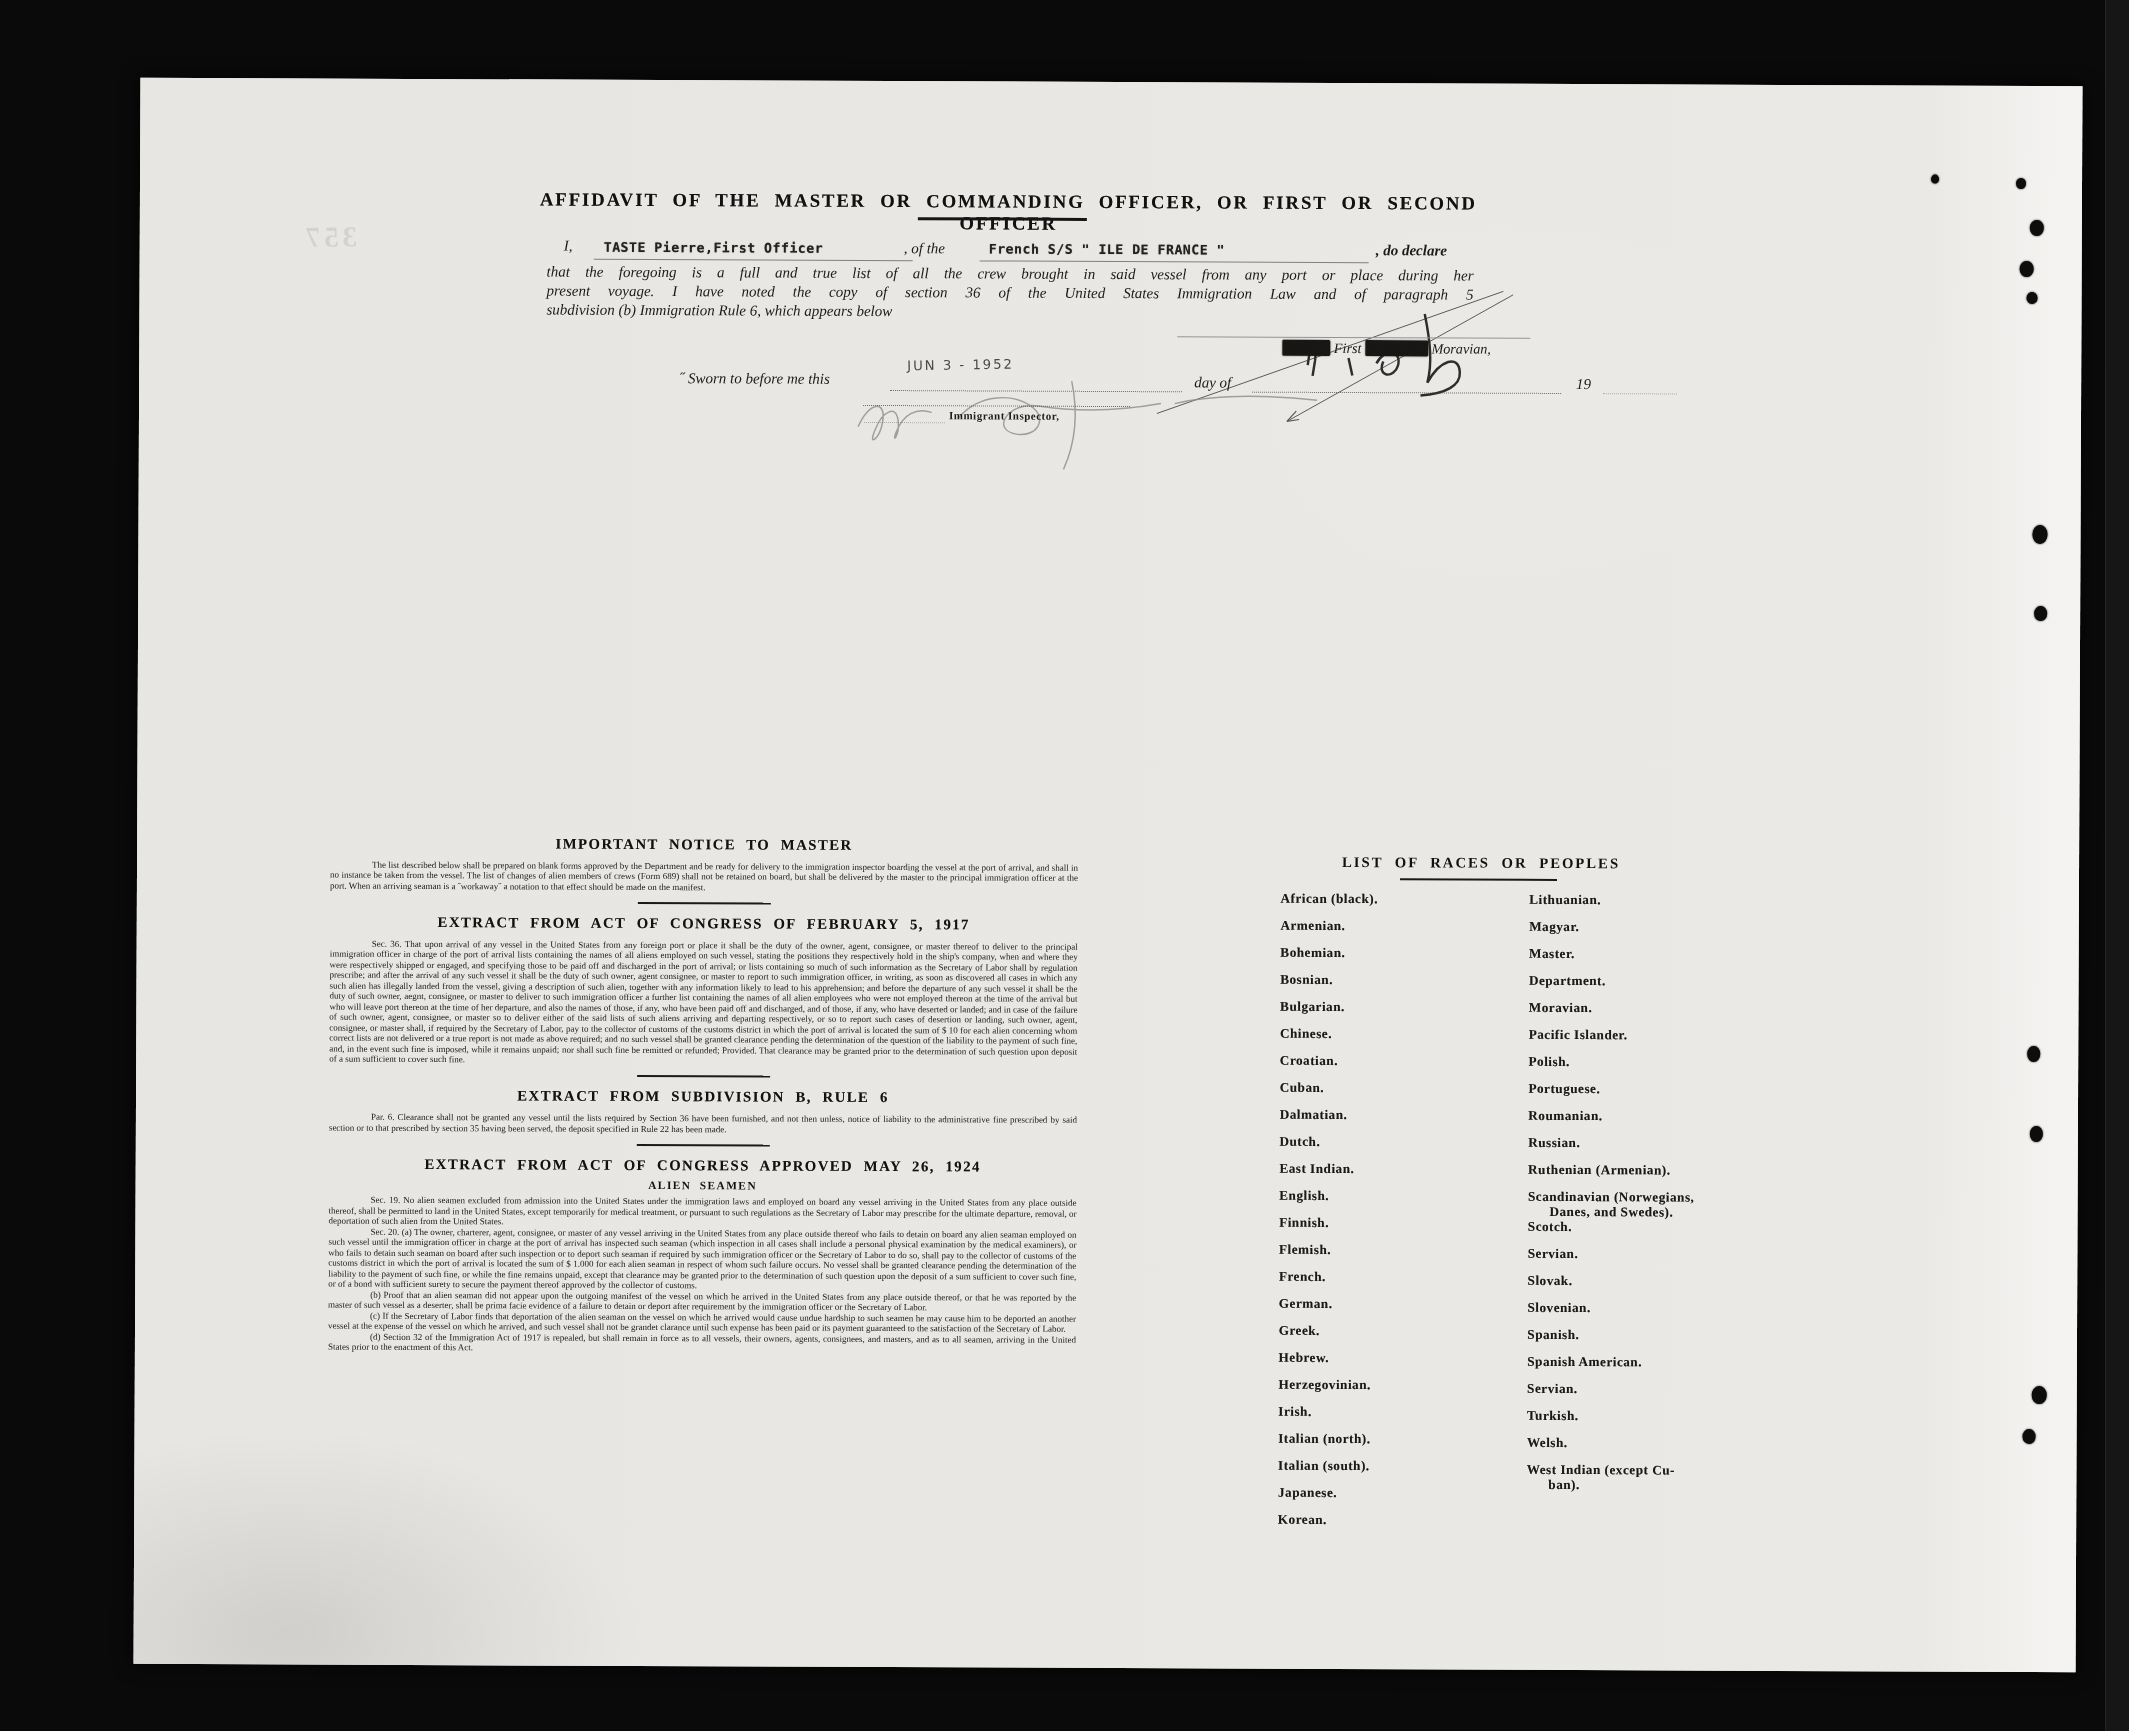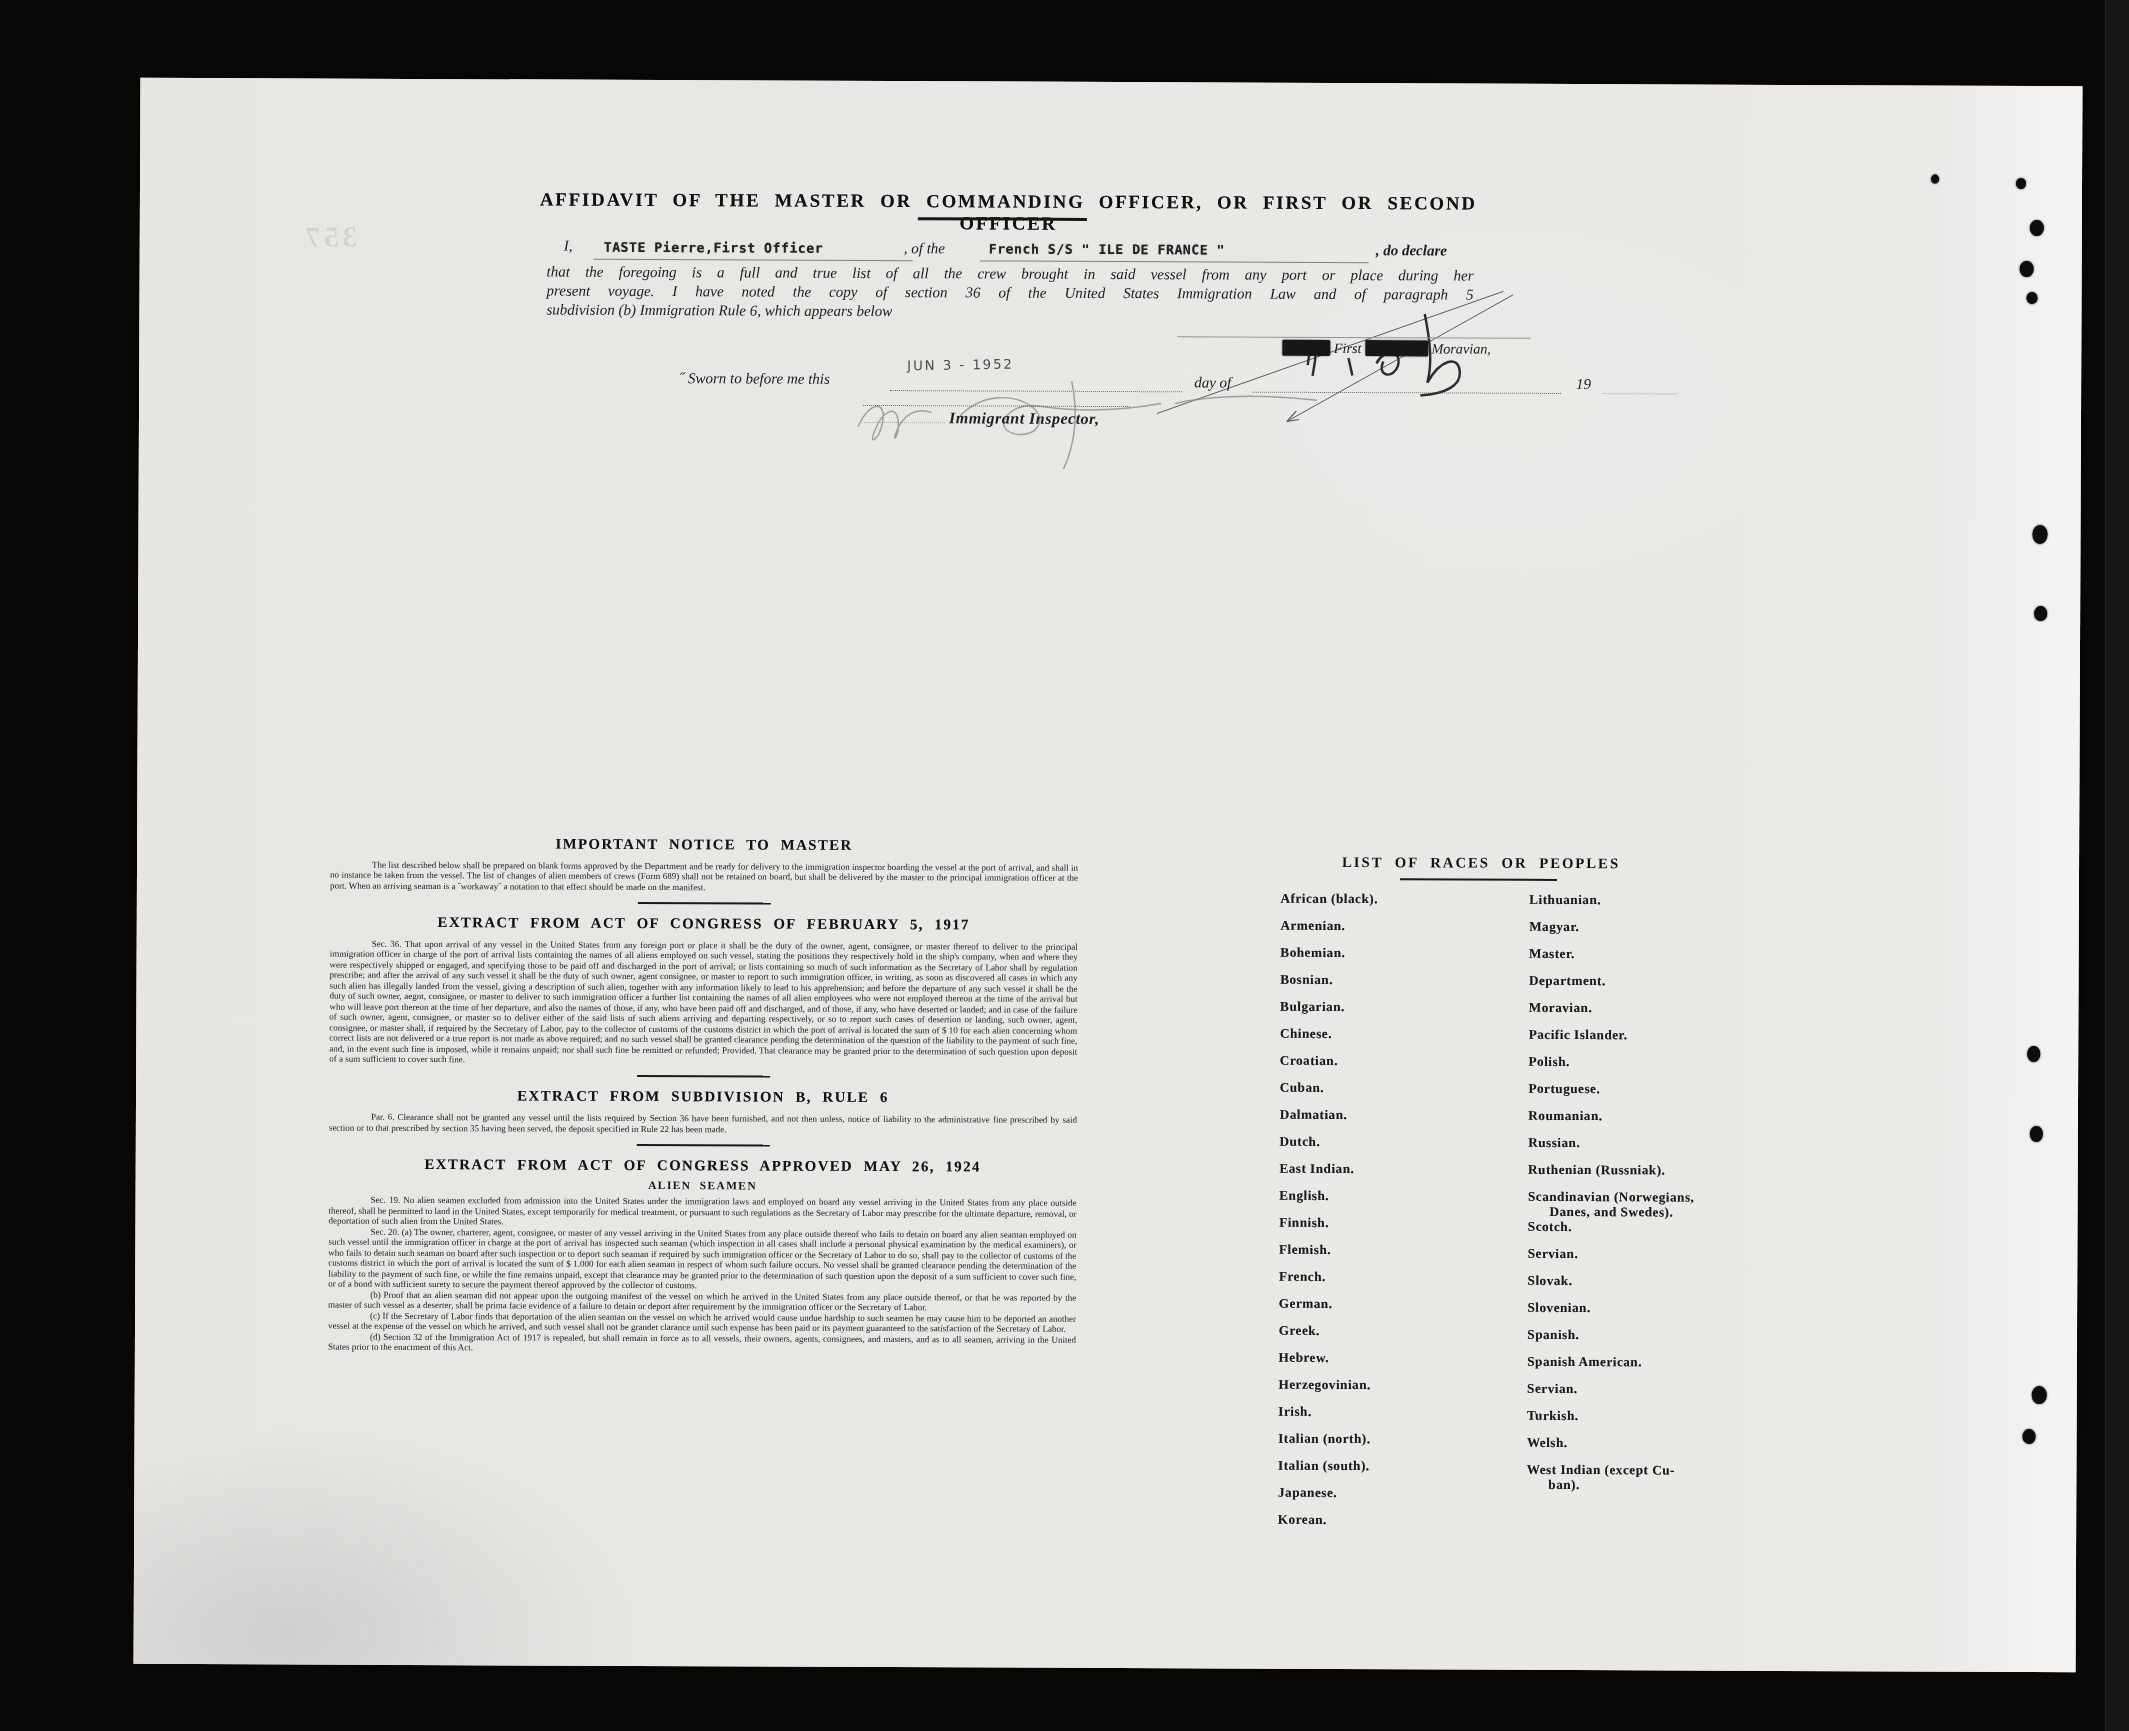--- a/index.html
+++ b/index.html
@@ -103,21 +103,21 @@
 
     <svg style="left:697px;top:287px;" width="638" height="108" viewBox="0 0 1300 220">
       <g stroke="#8f8d89" stroke-width="3" fill="none" opacity=".8">
         <path d="M45,120 c22,-52 58,-56 50,-10 c-6,34 -30,52 -16,18 c16,-42 46,-56 48,-16 c2,26 -14,44 -4,18 c14,-36 40,-50 72,-40"></path>
         <path d="M250,100 c42,-48 112,-52 152,-20 c28,24 8,58 -32,54 c-58,-8 -18,-68 42,-58 c82,12 162,10 250,-6"></path>
         <path d="M480,25 c14,66 8,126 -16,180"></path>
         <path d="M690,70 c70,-18 180,-20 290,-8"></path>
       </g>
     </svg>
     <div class="abs dotline" style="left:724px;top:307px;width:267px;height:16.7px;"></div>
-    <div class="abs" style="left:810px;top:328px;font-weight:bold;font-size:16px;letter-spacing:0.5px;color:#1d1c1a;font-style:italic;">Immigrant Inspector,</div>
+    <div class="abs" style="left:810px;top:328px;font-weight:bold;font-size:11px;letter-spacing:0.5px;color:#1d1c1a;">Immigrant Inspector,</div>
     <div class="abs faintline" style="left:725px;top:325px;width:81px;height:15.7px;"></div>
 
     <div class="abs colL" style="left:193px;top:756px;">
       <div class="sec-heading">IMPORTANT NOTICE TO MASTER</div>
       <p class="fp ind">The list described below shall be prepared on blank forms approved by the Department and be ready for delivery to the immigration inspector boarding the vessel at the port of arrival, and shall in no instance be taken from the vessel.  The list of changes of alien members of crews (Form 689) shall not be retained on board, but shall be delivered by the master to the principal immigration officer at the port.  When an arriving seaman is a ˝workaway˝ a notation to that effect should be made on the manifest.</p>
       <div class="rule"></div>
 
       <div class="sec-heading">EXTRACT FROM ACT OF CONGRESS OF FEBRUARY 5, 1917</div>
       <p class="fp ind">Sec. 36.  That upon arrival of any vessel in the United States from any foreign port or place it shall be the duty of the owner, agent, consignee, or master thereof to deliver to the principal immigration officer in charge of the port of arrival lists containing the names of all aliens employed on such vessel, stating the positions they respectively hold in the ship's company, when and where they were respectively shipped or engaged, and specifying those to be paid off and discharged in the port of arrival; or lists containing so much of such information as the Secretary of Labor shall by regulation prescribe; and after the arrival of any such vessel it shall be the duty of such owner, agent consignee, or master to report to such immigration officer, in writing, as soon as discovered all cases in which any such alien has illegally landed from the vessel, giving a description of such alien, together with any information likely to lead to his apprehension; and before the departure of any such vessel it shall be the duty of such owner, aegnt, consignee, or master to deliver to such immigration officer a further list containing the names of all alien employees who were not employed thereon at the time of the arrival but who will leave port thereon at the time of her departure, and also the names of those, if any, who have been paid off and discharged, and of those, if any, who have deserted or landed; and in case of the failure of such owner, agent, consignee, or master so to deliver either of the said lists of such aliens arriving and departing respectively, or so to report such cases of desertion or landing, such owner, agent, consignee, or master shall, if required by the Secretary of Labor, pay to the collector of customs of the customs district in which the port of arrival is located the sum of $ 10 for each alien concerning whom correct lists are not delivered or a true report is not made as above required; and no such vessel shall be granted clearance pending the determination of the question of the liability to the payment of such fine, and, in the event such fine is imposed, while it remains unpaid; nor shall such fine be remitted or refunded; Provided.  That clearance may be granted prior to the determination of such question upon deposit of a sum sufficient to cover such fine.</p>
       <div class="rule"></div>
@@ -171,21 +171,21 @@
         <li>Lithuanian.</li>
             <li>Magyar.</li>
             <li>Master.</li>
             <li>Department.</li>
             <li>Moravian.</li>
             <li>Pacific Islander.</li>
             <li>Polish.</li>
             <li>Portuguese.</li>
             <li>Roumanian.</li>
             <li>Russian.</li>
-            <li>Ruthenian (Russniak).</li>
+            <li>Ruthenian (Armenian).</li>
             <li>Scandinavian (Norwegians,
 Danes, and Swedes).</li>
             <li>Scotch.</li>
             <li>Servian.</li>
             <li>Slovak.</li>
             <li>Slovenian.</li>
             <li>Spanish.</li>
             <li>Spanish American.</li>
             <li>Servian.</li>
             <li>Turkish.</li>

